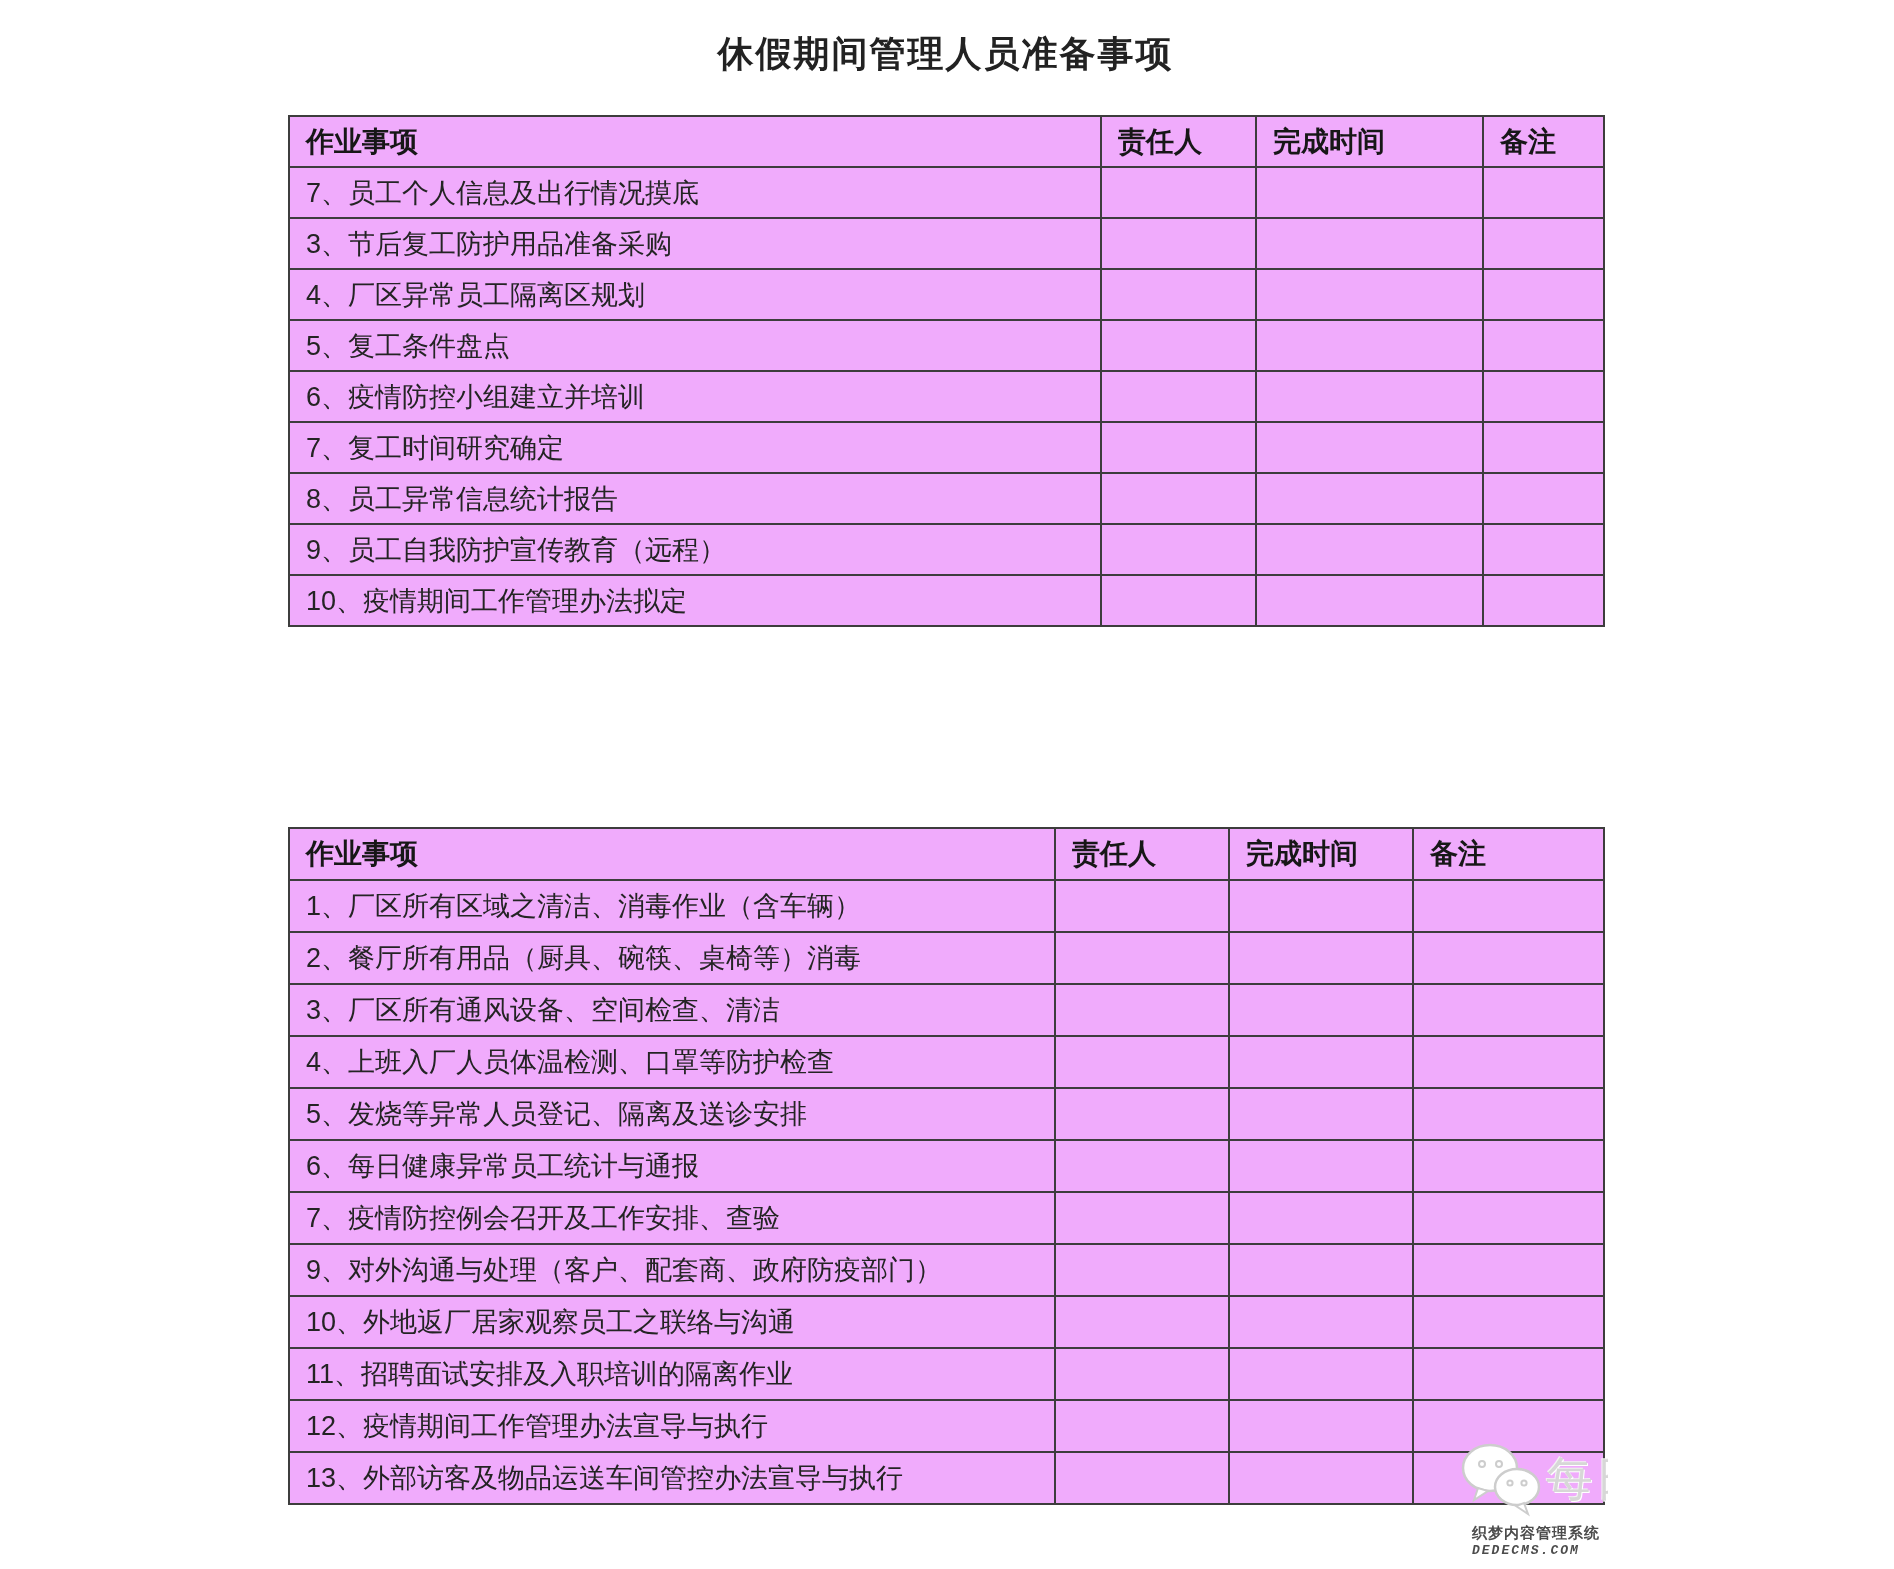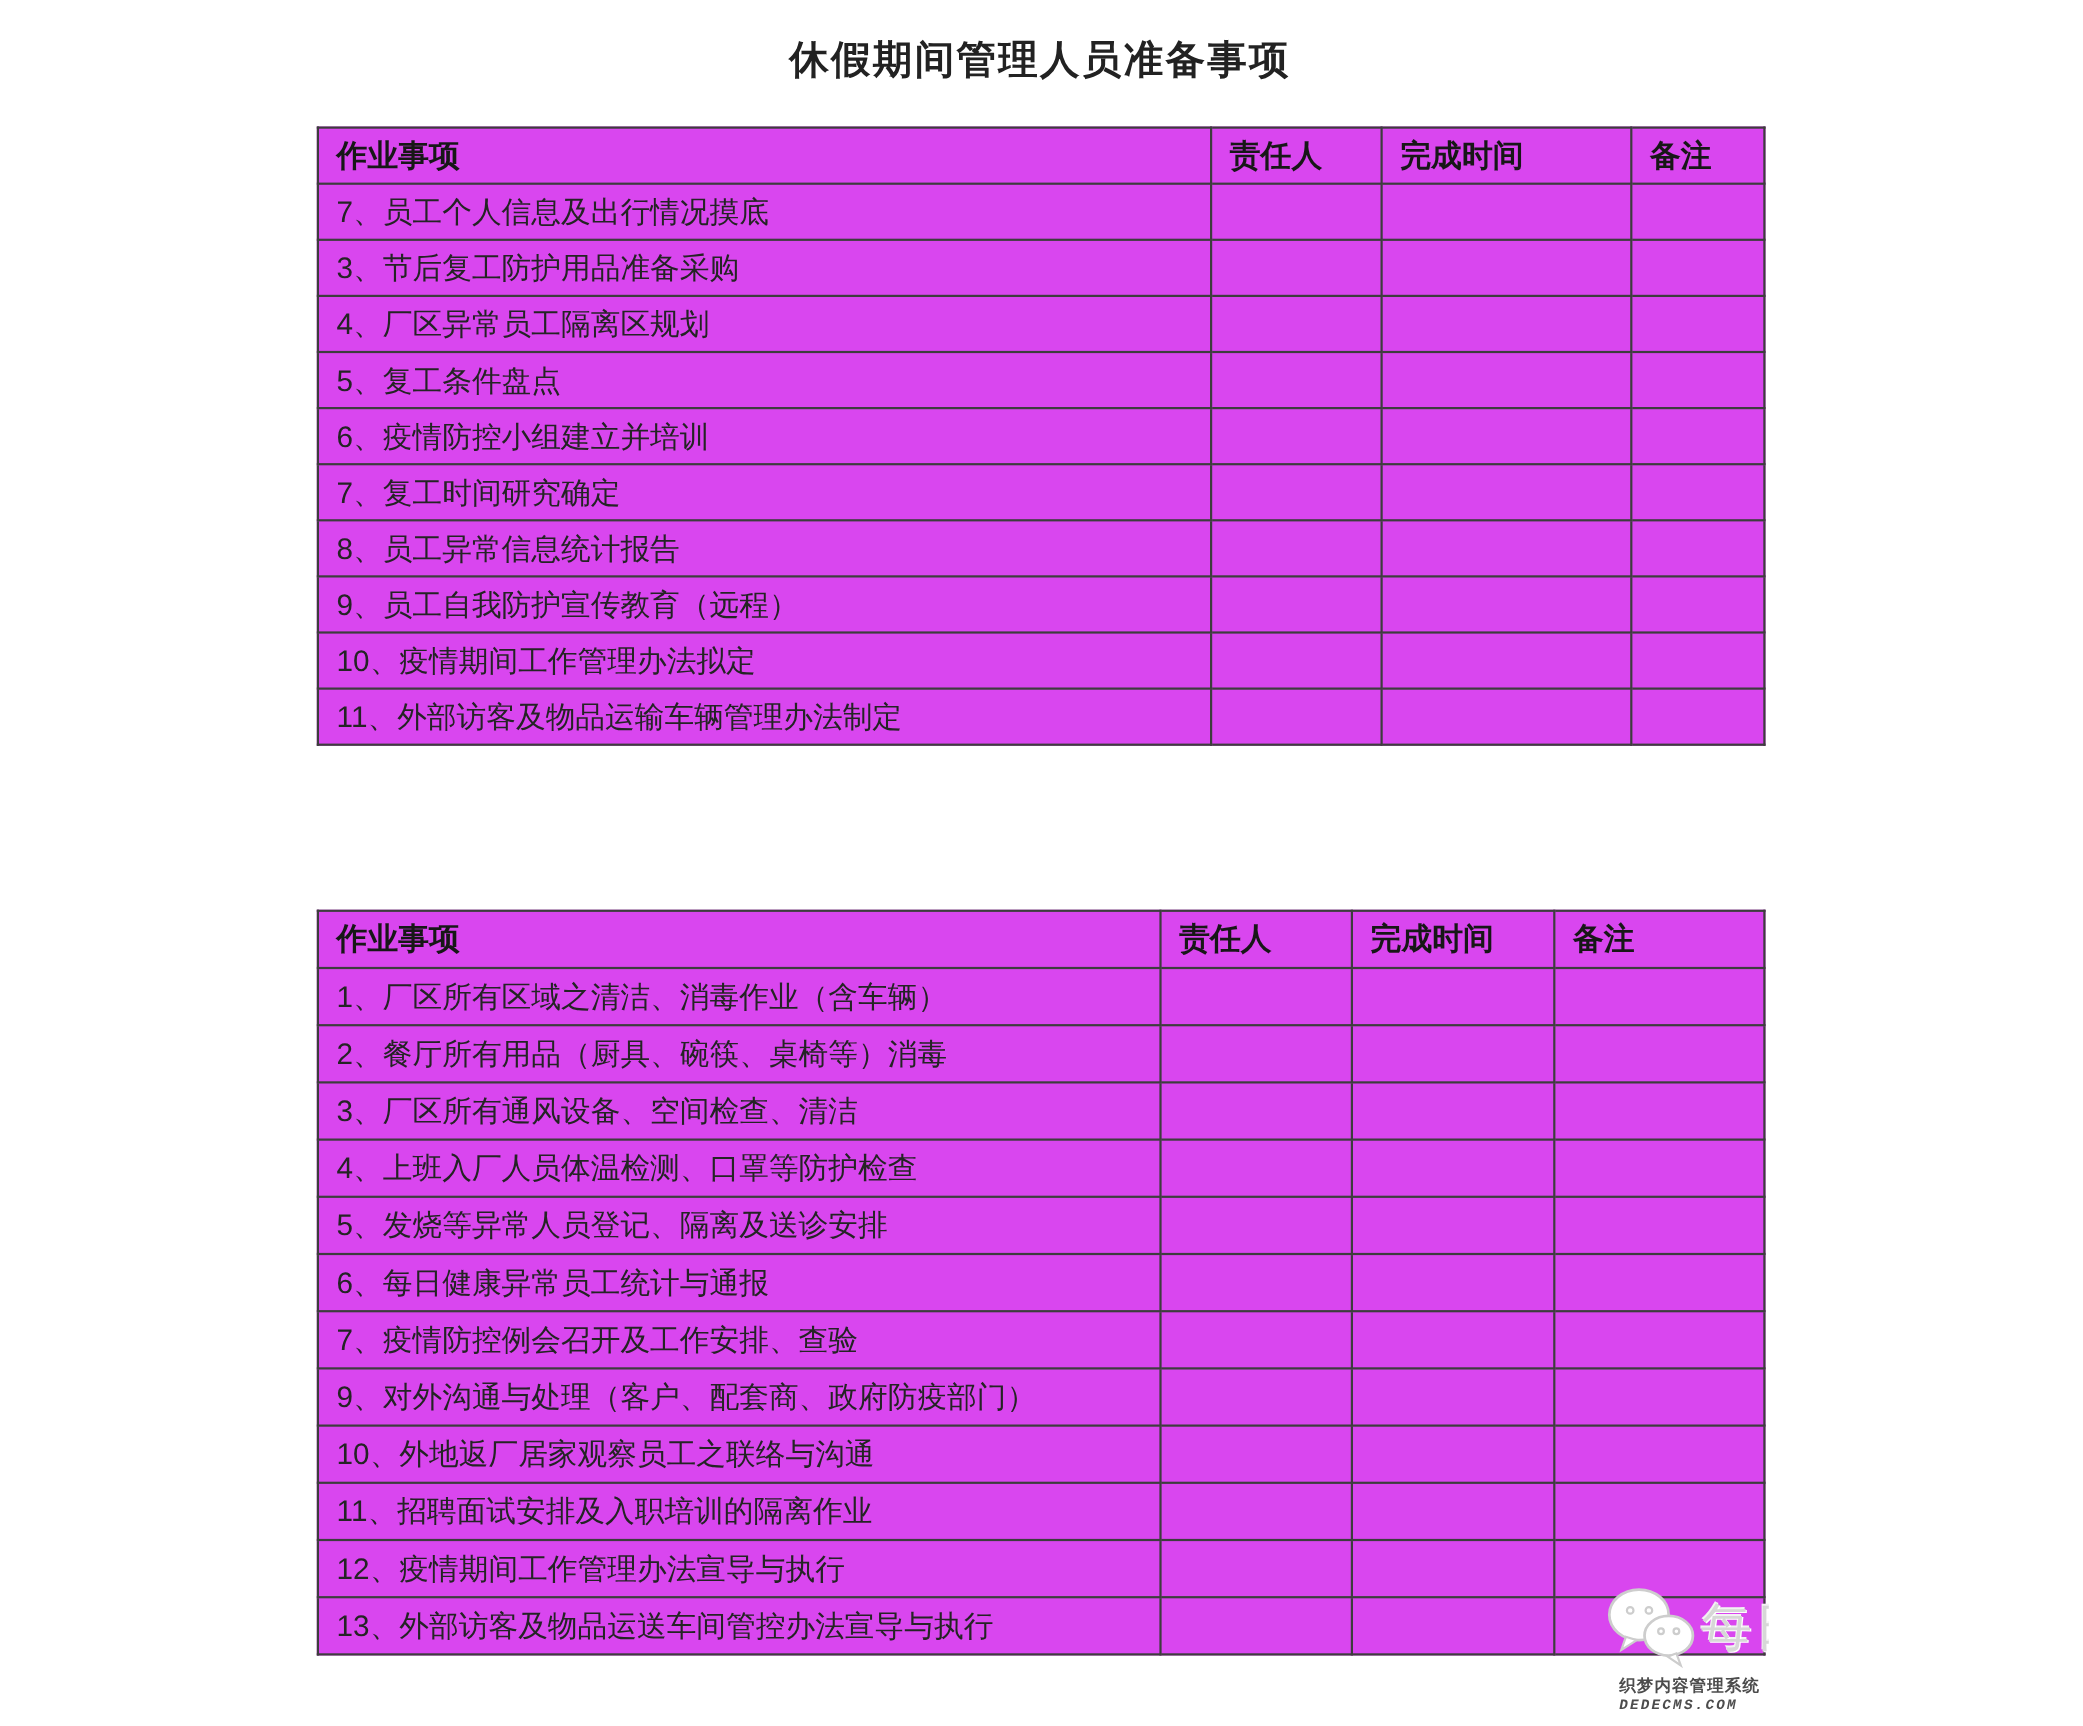--- a/index.html
+++ b/index.html
@@ -23,21 +23,21 @@
     font-weight: bold;
     letter-spacing: 2px;
     color: #222222;
   }
   table.prep-table {
     position: absolute;
     left: 288px;
     width: 1315px;
     border-collapse: collapse;
     table-layout: fixed;
-    background: #d946ef;
+    background: #f0abfc;
   }
   .table-1 { top: 115px; }
   .table-2 { top: 827px; }
   .prep-table th, .prep-table td {
     border: 2px solid #3d3d3d;
     padding: 0 6px 0 16px;
     text-align: left;
     vertical-align: middle;
     white-space: nowrap;
     overflow: hidden;
@@ -152,26 +152,20 @@
           <td></td>
         </tr>
         <tr>
           <td>9、员工自我防护宣传教育（远程）</td>
           <td></td>
           <td></td>
           <td></td>
         </tr>
         <tr>
           <td>10、疫情期间工作管理办法拟定</td>
-          <td></td>
-          <td></td>
-          <td></td>
-        </tr>
-        <tr>
-          <td>11、外部访客及物品运输车辆管理办法制定</td>
           <td></td>
           <td></td>
           <td></td>
         </tr>
       </tbody>
     </table>
 
   <table class="prep-table table-2">
     <colgroup>
       <col style="width:766px">

